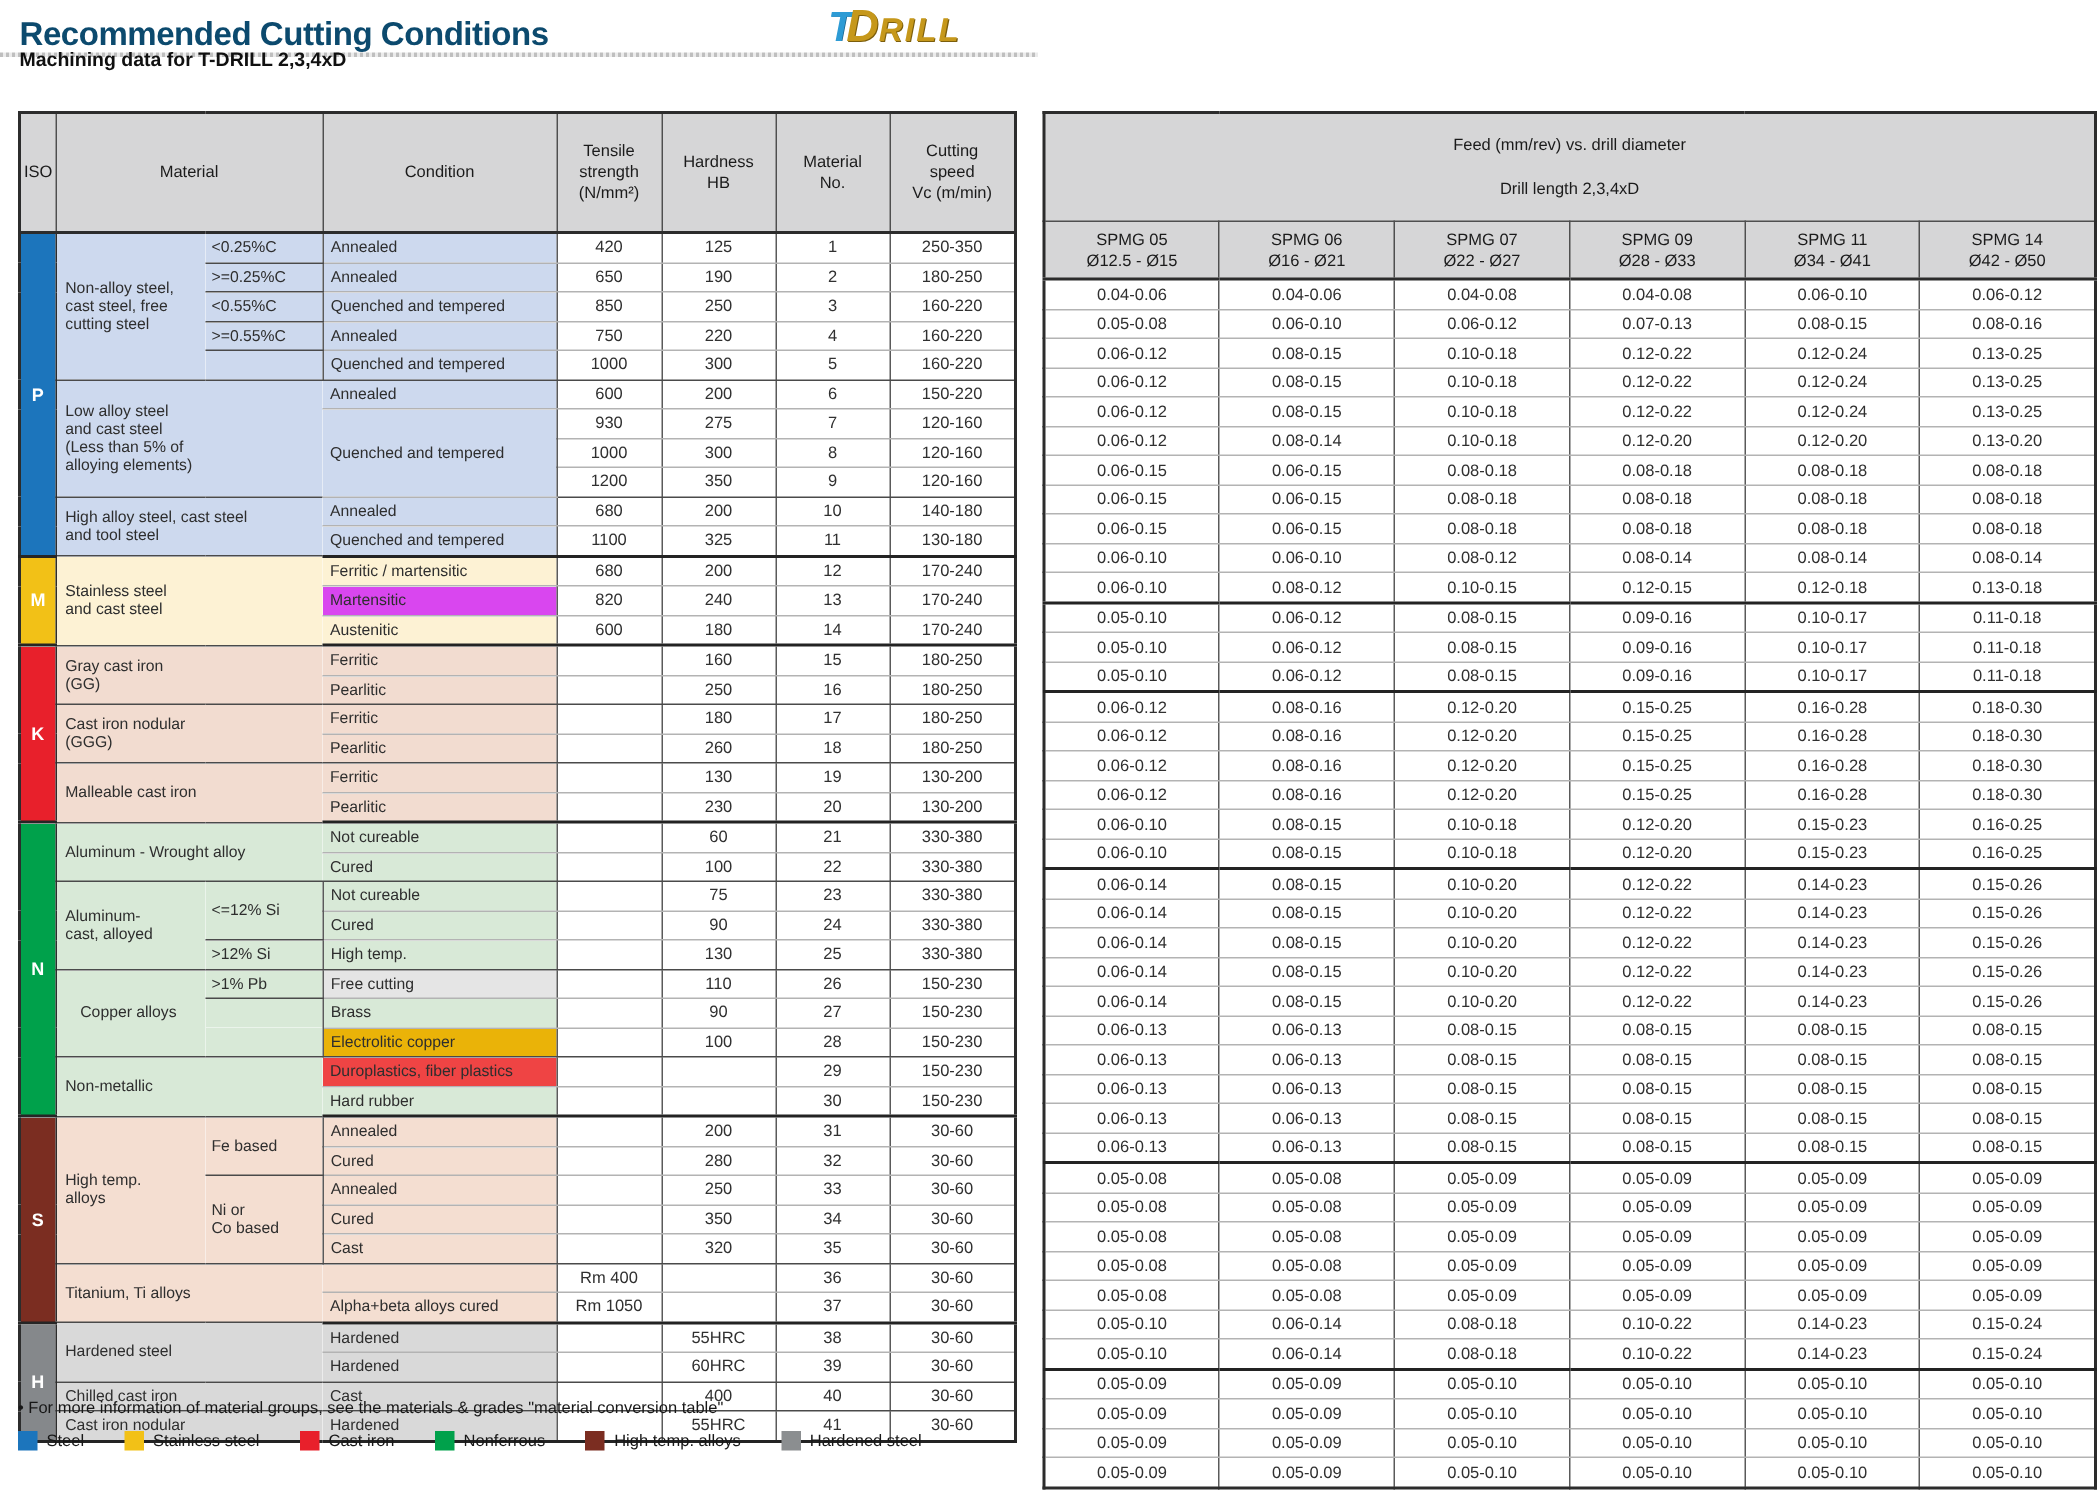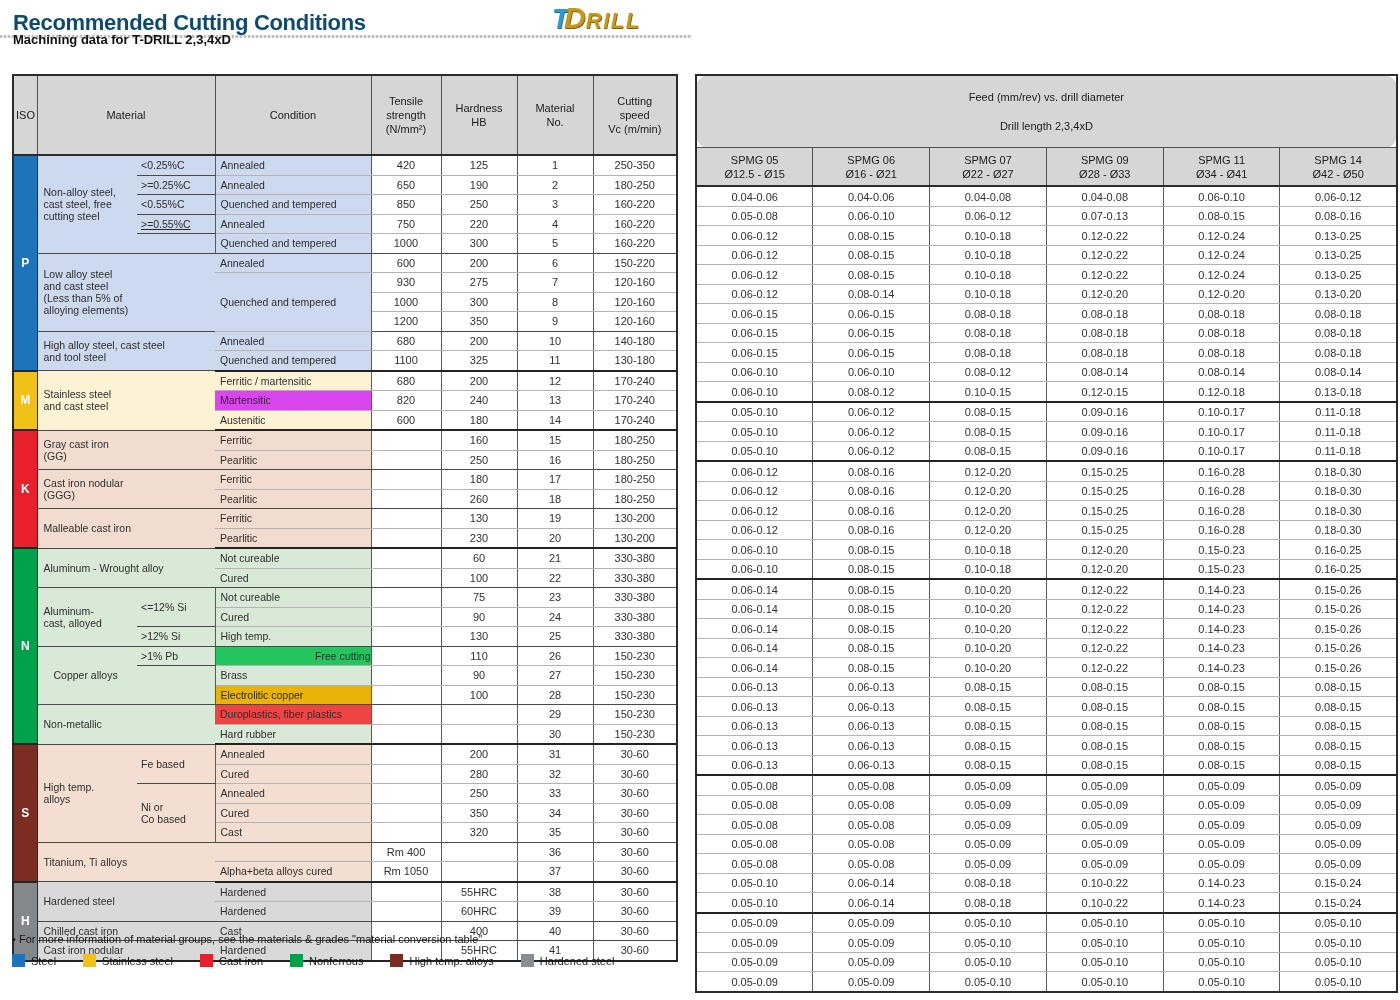--- a/index.html
+++ b/index.html
@@ -17,21 +17,21 @@
   .logo-d { font-size:30px; color:#c6981b; text-shadow:0.7px 0.7px 0 #7c5e0c; }
   .logo-rill { font-size:22px; color:#c6981b; letter-spacing:1.5px; text-shadow:0.7px 0.7px 0 #7c5e0c; }
 
   table { border-collapse:collapse; table-layout:fixed; position:absolute; top:74px; background:#fff; }
   .left-table  { left:12px;  width:664px; border:2px solid #2c2c2c; }
   .right-table { left:695px; width:701px; border:2px solid #2c2c2c; }
 
   th { background:#d6d6d7; font-weight:normal; font-size:11px; color:#1b1b1b; text-align:center;
        vertical-align:middle; border:1px solid #4f4f4f; white-space:pre-line; line-height:1.3; padding:0 2px; }
   .left-table thead th { height:78px; border-bottom:2px solid #2c2c2c; }
-  .right-table .head-row-group th { height:37px;border-radius:13px; }
+  .right-table .head-row-group th { height:37px; }
   .right-table .head-row-cols  th { height:37px; border-bottom:2px solid #2c2c2c; }
 
   td { font-size:11px; vertical-align:middle; height:18.5px; padding:0;
        border-right:1px solid #5a5a5a; border-bottom:1px solid #b3b3b3; overflow:hidden; }
 
   .iso-cell { color:#fff; font-weight:bold; font-size:12px; text-align:center;
               border-right:1px solid #2c2c2c; border-bottom:2px solid #252525; }
   .mat-cell { font-size:10.5px; padding-left:6px; line-height:1.15; white-space:pre-line;
               border-right:0; border-bottom:1px solid #4a4a4a; }
   .sub-cell { font-size:10.5px; padding-left:4px; line-height:1.15; white-space:pre-line;
@@ -111,21 +111,21 @@
         </tr>
         <tr>
           <td class="sub-cell sub-underline" style="background: rgb(205, 217, 238);">&lt;0.55%C</td>
           <td class="cond-cell" style="background: rgb(205, 217, 238);">Quenched and tempered</td>
           <td class="num-cell">850</td>
           <td class="num-cell">250</td>
           <td class="num-cell">3</td>
           <td class="num-cell">160-220</td>
         </tr>
         <tr>
-          <td class="sub-cell sub-underline" style="background: rgb(205, 217, 238); text-decoration: underline;">&gt;=0.55%C</td>
+          <td class="sub-cell sub-underline" style="background: rgb(205, 217, 238);">&gt;=0.55%C</td>
           <td class="cond-cell" style="background: rgb(205, 217, 238);">Annealed</td>
           <td class="num-cell">750</td>
           <td class="num-cell">220</td>
           <td class="num-cell">4</td>
           <td class="num-cell">160-220</td>
         </tr>
         <tr class="grp-end">
           <td class="sub-cell" style="background: rgb(205, 217, 238);"></td>
           <td class="cond-cell" style="background: rgb(205, 217, 238);">Quenched and tempered</td>
           <td class="num-cell">1000</td>
@@ -288,21 +288,21 @@
           <td class="sub-cell sub-underline" style="background: rgb(216, 233, 215);">&gt;12% Si</td>
           <td class="cond-cell" style="background: rgb(216, 233, 215);">High temp.</td>
           <td class="num-cell"></td>
           <td class="num-cell">130</td>
           <td class="num-cell">25</td>
           <td class="num-cell">330-380</td>
         </tr>
         <tr>
           <td class="mat-cell" rowspan="3" style="background: rgb(216, 233, 215); padding-left: 16px;">Copper alloys</td>
           <td class="sub-cell sub-underline" style="background: rgb(216, 233, 215);">&gt;1% Pb</td>
-          <td class="cond-cell" style="background: #22c55e; text-align: right;">Free cutting</td>
+          <td class="cond-cell" style="background: #e5e5e5;">Free cutting</td>
           <td class="num-cell"></td>
           <td class="num-cell">110</td>
           <td class="num-cell">26</td>
           <td class="num-cell">150-230</td>
         </tr>
         <tr>
           <td class="sub-cell" style="background: rgb(216, 233, 215);"></td>
           <td class="cond-cell" style="background: rgb(216, 233, 215);">Brass</td>
           <td class="num-cell"></td>
           <td class="num-cell">90</td>

